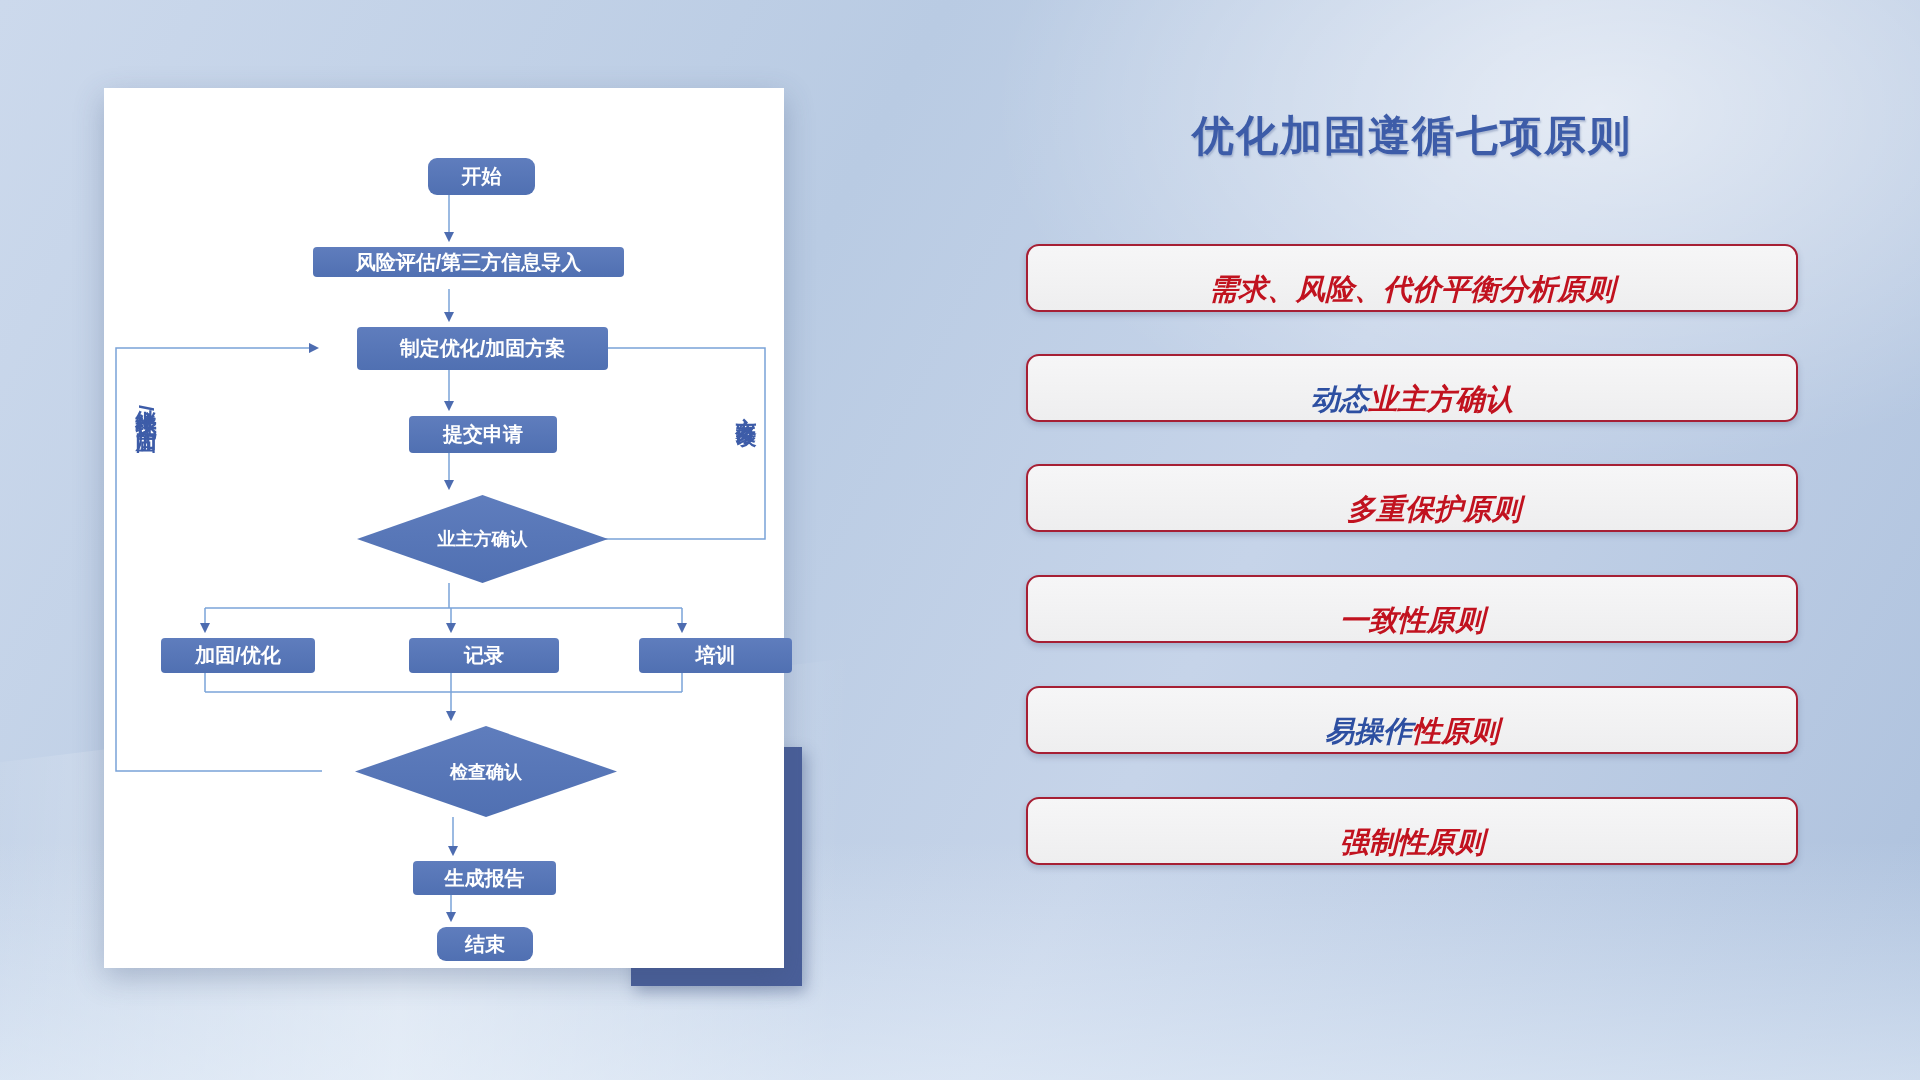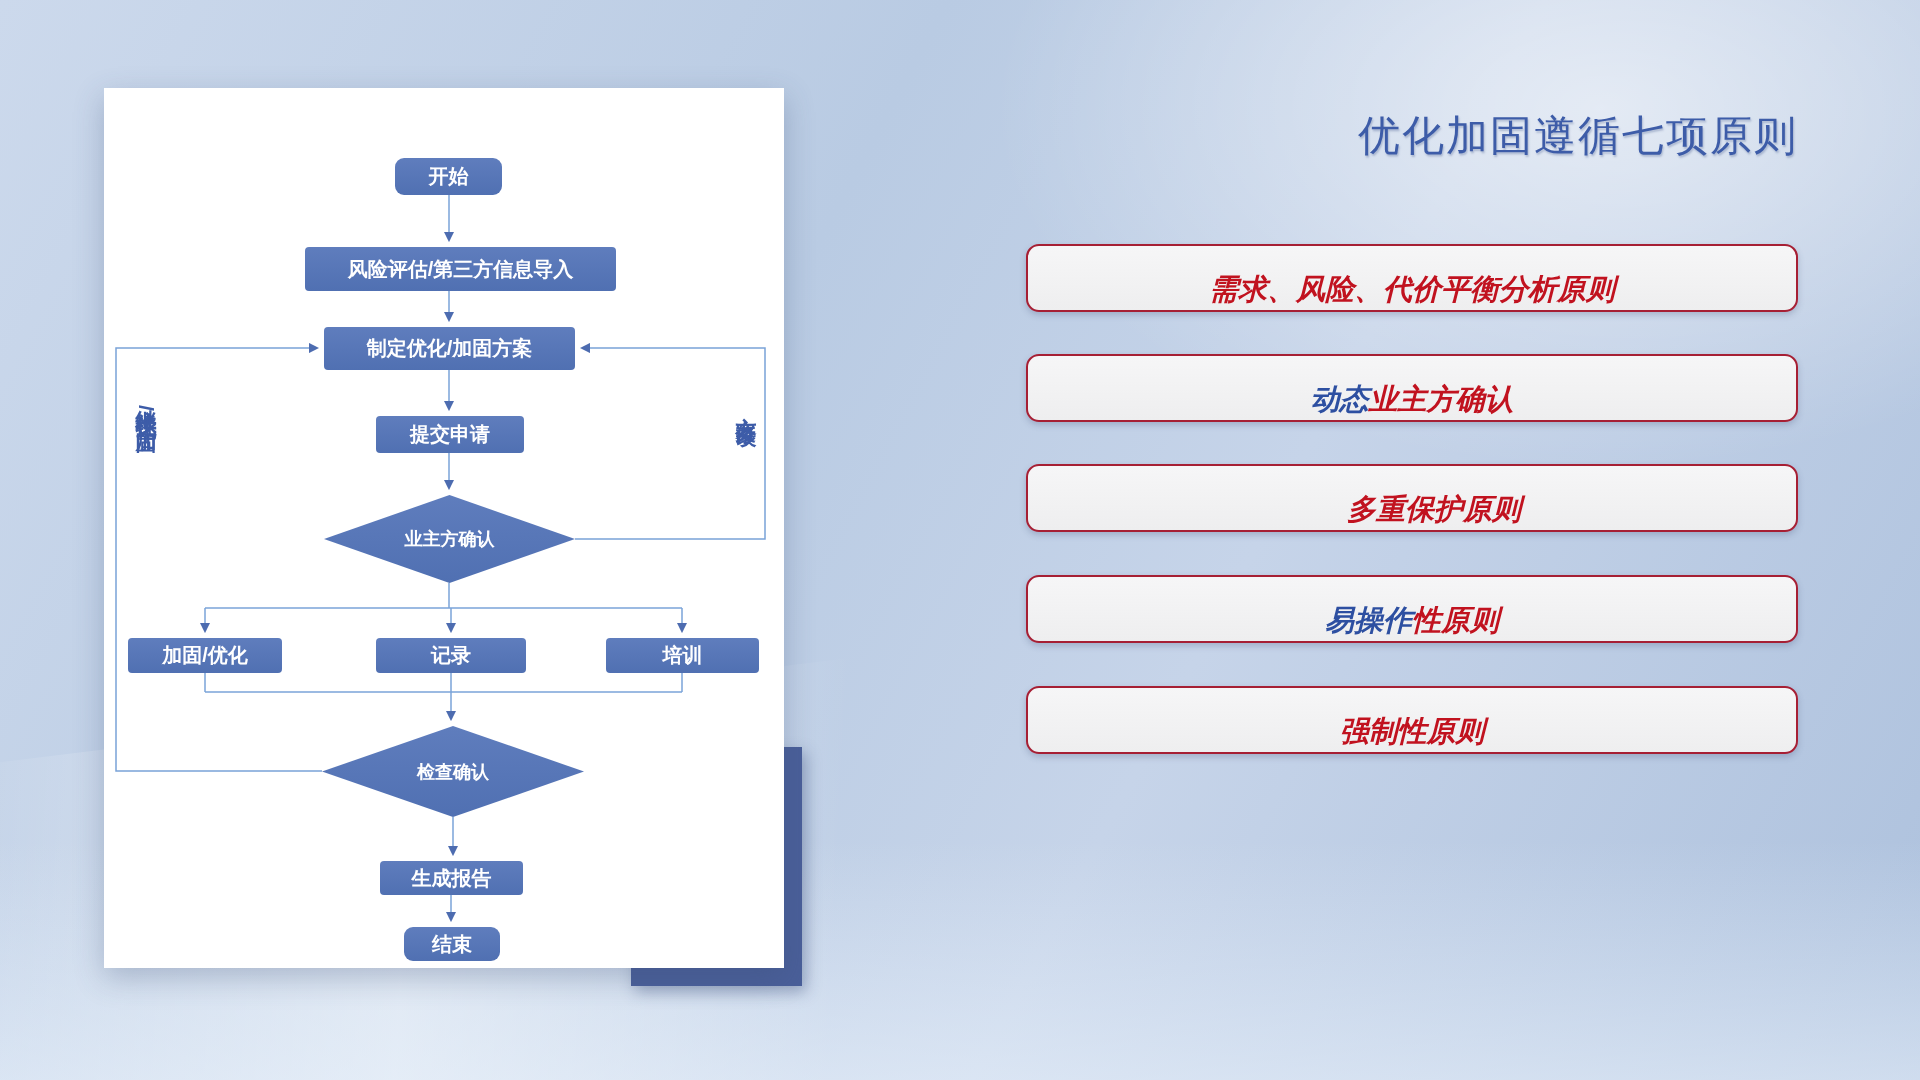--- a/index.html
+++ b/index.html
@@ -47,20 +47,21 @@
   .node {
     position: absolute;
     background: linear-gradient(180deg, #5f7dbd, #5070b2);
     color: #ffffff;
     font-weight: bold;
     display: flex; align-items: center; justify-content: center;
     text-align: right;
     border-radius: 4px;
     font-size: 20px;
     z-index: 3;
+    margin-left: 33px;
   }
   .node.pill { border-radius: 9px; }
   .node.diamond {
     background: none;
     border-radius: 0;
   }
   .node.diamond::before {
     content: "";
     position: absolute; inset: 0;
     background: linear-gradient(180deg, #5f7dbd, #5070b2);
@@ -75,24 +76,24 @@
     font-weight: bold;
     font-size: 21px;
     letter-spacing: 3px;
     z-index: 3;
   }
 
   
   .right-panel { position: absolute; left: 1026px; top: 0; width: 772px; height: 1080px; z-index: 2; }
   .panel-title {
     position: absolute; left: 0; top: 108px; width: 772px;
-    text-align: right;
+    text-align: center;
     color: #3d5ca8;
     font-size: 42px;
-    font-weight: normal;
+    font-weight: bold;
     letter-spacing: 2px;
     text-shadow: 1px 2px 2px rgba(80,100,150,0.35);
   }
   .principle {
     position: absolute; left: 0; width: 772px; height: 68px;
     background: linear-gradient(180deg, #f6f6f7, #eeeeef);
     border: 2px solid #a61f34;
     border-radius: 13px;
     display: flex; align-items: flex-end; justify-content: center;
     font-size: 29px;
@@ -144,21 +145,21 @@
         <path d="M347 604 V631" marker-end="url(#arr)"></path>
         <path d="M349 729 V766" marker-end="url(#arr)"></path>
         <path d="M347 807 V832" marker-end="url(#arr)"></path>
         <path d="M471 451 H661 V260 H478" marker-end="url(#arr)"></path>
         <path d="M218 683 H12 V260 H213" marker-end="url(#arr)"></path>
       </g>
     </svg>
 
     <div class="node pill" style="left:291px; top:70px; width:107px; height:37px;">开始</div>
 
-    <div class="node" style="left:201px; top:159px; width:311px; height:44px;">风险评估/第三方信息导入</div>
+    <div class="node" style="left:176px; top:159px; width:311px; height:30px;">风险评估/第三方信息导入</div>
 
     <div class="node" style="left:220px; top:239px; width:251px; height:43px;">制定优化/加固方案</div>
 
     <div class="node" style="left:272px; top:328px; width:148px; height:37px;">提交申请</div>
 
     <div class="node diamond" style="left:220px; top:407px; width:251px; height:88px;">
       <span>业主方确认</span>
     </div>
 
     <div class="node" style="left:24px; top:550px; width:154px; height:35px;">加固/优化</div>
@@ -189,20 +190,24 @@
     </div>
     <div class="principle">
       <span class="p-blue">动态</span>
         <span class="p-red">业主方确认</span>
     </div>
     <div class="principle">
       <span class="p-blue"></span>
         <span class="p-red">多重保护原则</span>
     </div>
     <div class="principle">
+      <span class="p-blue"></span>
+        <span class="p-red">一致性原则</span>
+    </div>
+    <div class="principle">
       <span class="p-blue">易操作</span>
         <span class="p-red">性原则</span>
     </div>
     <div class="principle">
       <span class="p-blue"></span>
         <span class="p-red">强制性原则</span>
     </div>
   </div>
 </div>
 

